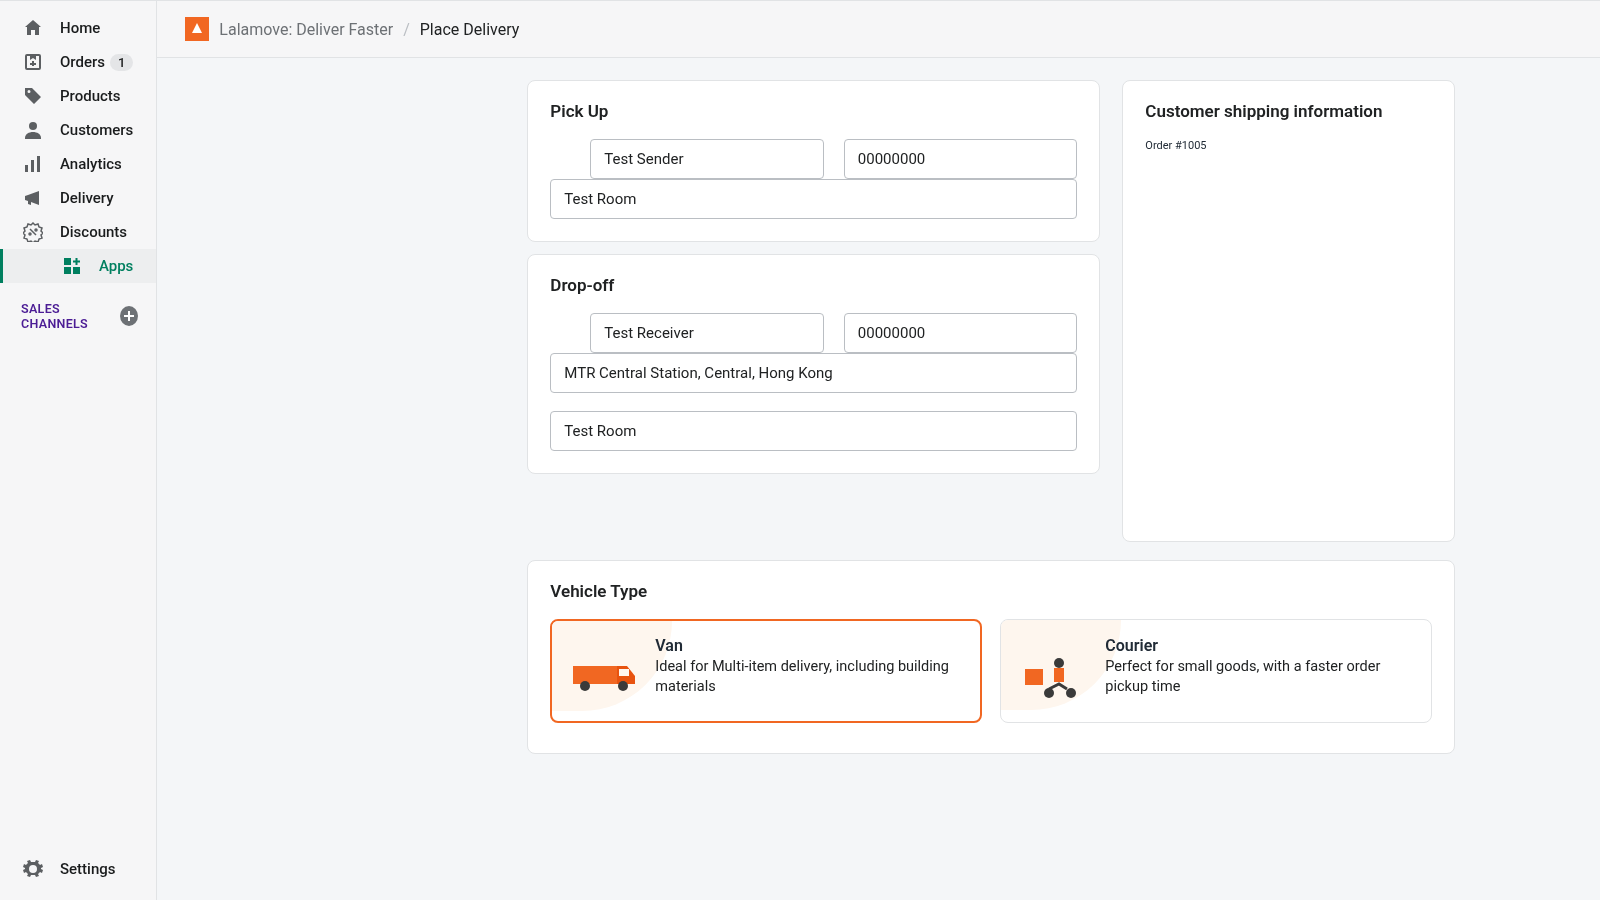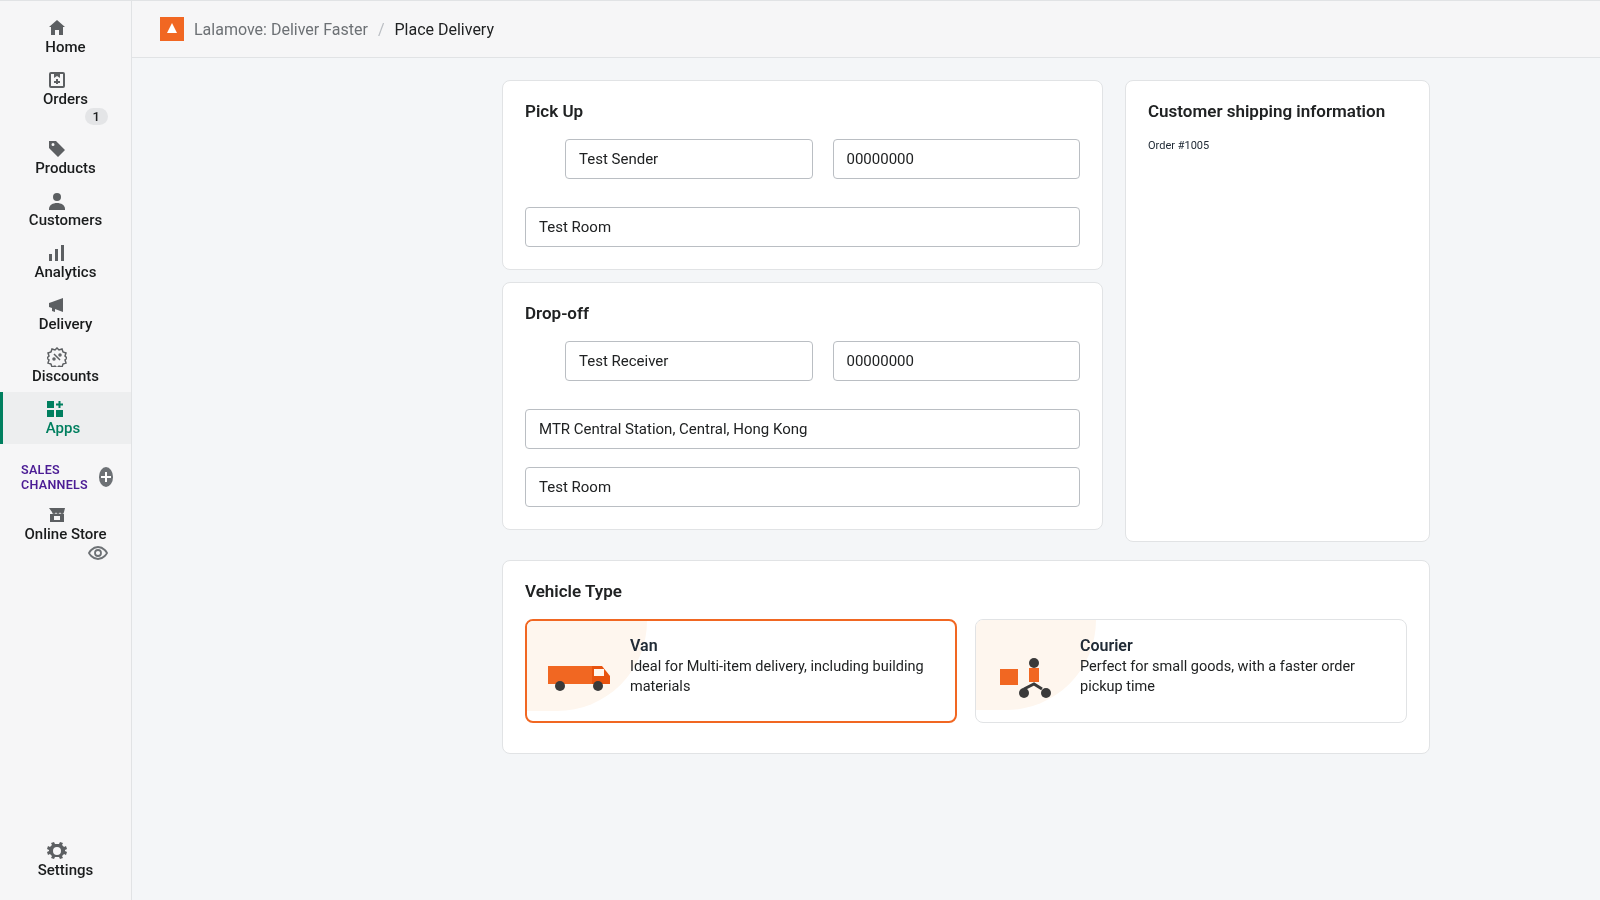--- a/index.html
+++ b/index.html
@@ -23,21 +23,20 @@
 }
 .nav { list-style: none; }
 .nav-item {
   display: flex; align-items: center;
   padding: 7px 23px;
   cursor: pointer;
   color: #1a1c1d;
   font-weight: 500;
   font-size: 15px;
   position: relative;
-  flex-direction: column;
 }
 .nav-item .icon {
   width: 20px; height: 20px; margin-right: 17px;
   display: inline-flex; align-items: center; justify-content: center;
   color: #5c5f62;
   flex-shrink: 0;
 }
 .nav-item.active {
   background: #edeeef;
   color: #007f5f;
@@ -89,21 +88,21 @@
 }
 .breadcrumb { color: #6d7175; font-size: 16px; }
 .breadcrumb .sep { margin: 0 6px; color: #babec3; }
 .breadcrumb .current { color: #202223; }
 .content {
   flex: 1; overflow: auto;
   padding: 22px 170px 0 370px;
   display: flex; gap: 22px; align-items: flex-start;
 }
 .col-left { flex: 1; display: flex; flex-direction: column; gap: 18px; }
-.col-right { width: 305px; }
+.col-right { width: 333px; }
 .card {
   background: #fff;
   border: 1px solid #e1e3e5;
   border-radius: 8px;
   padding: 20px 22px 22px;
 }
 .card h2 {
   font-size: 17px; font-weight: 600;
   margin-bottom: 18px;
   color: #202223;
@@ -139,21 +138,21 @@
   padding: 10px 13px;
   font-size: 15px;
   color: #202223;
   background: #fff;
   font-family: inherit;
   outline: none;
 }
 .field { margin-bottom: 18px; }
 .field:last-child { margin-bottom: 0; }
 .row2 .field { flex: 1; margin-bottom: 0; }
-.row2 { margin-bottom: 28px; padding-left: 40px; }
+.row2 { margin-bottom: 0; padding-left: 40px; }
 .vehicle-grid { display: flex; gap: 18px; }
 .vehicle-card {
   flex: 1;
   border: 1px solid #e1e3e5;
   border-radius: 8px;
   padding: 16px 18px;
   display: flex; gap: 16px;
   cursor: pointer;
   position: relative;
   overflow: hidden;
@@ -260,36 +259,20 @@
     </ul>
 
     <div class="section-label">
       <span>SALES CHANNELS</span>
       <span class="add-btn">
         <svg width="12" height="12" viewBox="0 0 12 12" fill="none" stroke="#fff" stroke-width="2">
             <path d="M6 1v10M1 6h10"></path>
           </svg>
       </span>
     </div>
-    <ul class="nav">
-      <li class="nav-item">
-        <span class="icon">
-          <svg width="20" height="20" viewBox="0 0 20 20" fill="currentColor">
-              <path d="M2 3h16l-1 4a2 2 0 01-4 0 2 2 0 01-4 0 2 2 0 01-4 0L2 3zm1 6h14v8H3V9zm4 2v4h6v-4H7z"></path>
-            </svg>
-        </span>
-        <span>Online Store</span>
-        <span class="trailing">
-          <svg width="20" height="20" viewBox="0 0 20 20" fill="none" stroke="currentColor" stroke-width="1.8">
-              <path d="M1 10s3-6 9-6 9 6 9 6-3 6-9 6-9-6-9-6z"></path>
-              <circle cx="10" cy="10" r="3"></circle>
-            </svg>
-        </span>
-      </li>
-    </ul>
 
     <div class="sidebar-bottom">
       <ul class="nav">
         <li class="nav-item">
           <span class="icon">
             <svg width="20" height="20" viewBox="0 0 20 20" fill="currentColor">
                 <path d="M10 6a4 4 0 100 8 4 4 0 000-8zm8 4l2 1-1 3-2-1a8 8 0 01-2 2l1 2-3 1-1-2h-4l-1 2-3-1 1-2a8 8 0 01-2-2l-2 1-1-3 2-1V9L0 8l1-3 2 1a8 8 0 012-2L4 2l3-1 1 2h4l1-2 3 1-1 2a8 8 0 012 2l2-1 1 3-2 1v1z"></path>
               </svg>
           </span>
           <span>Settings</span>

